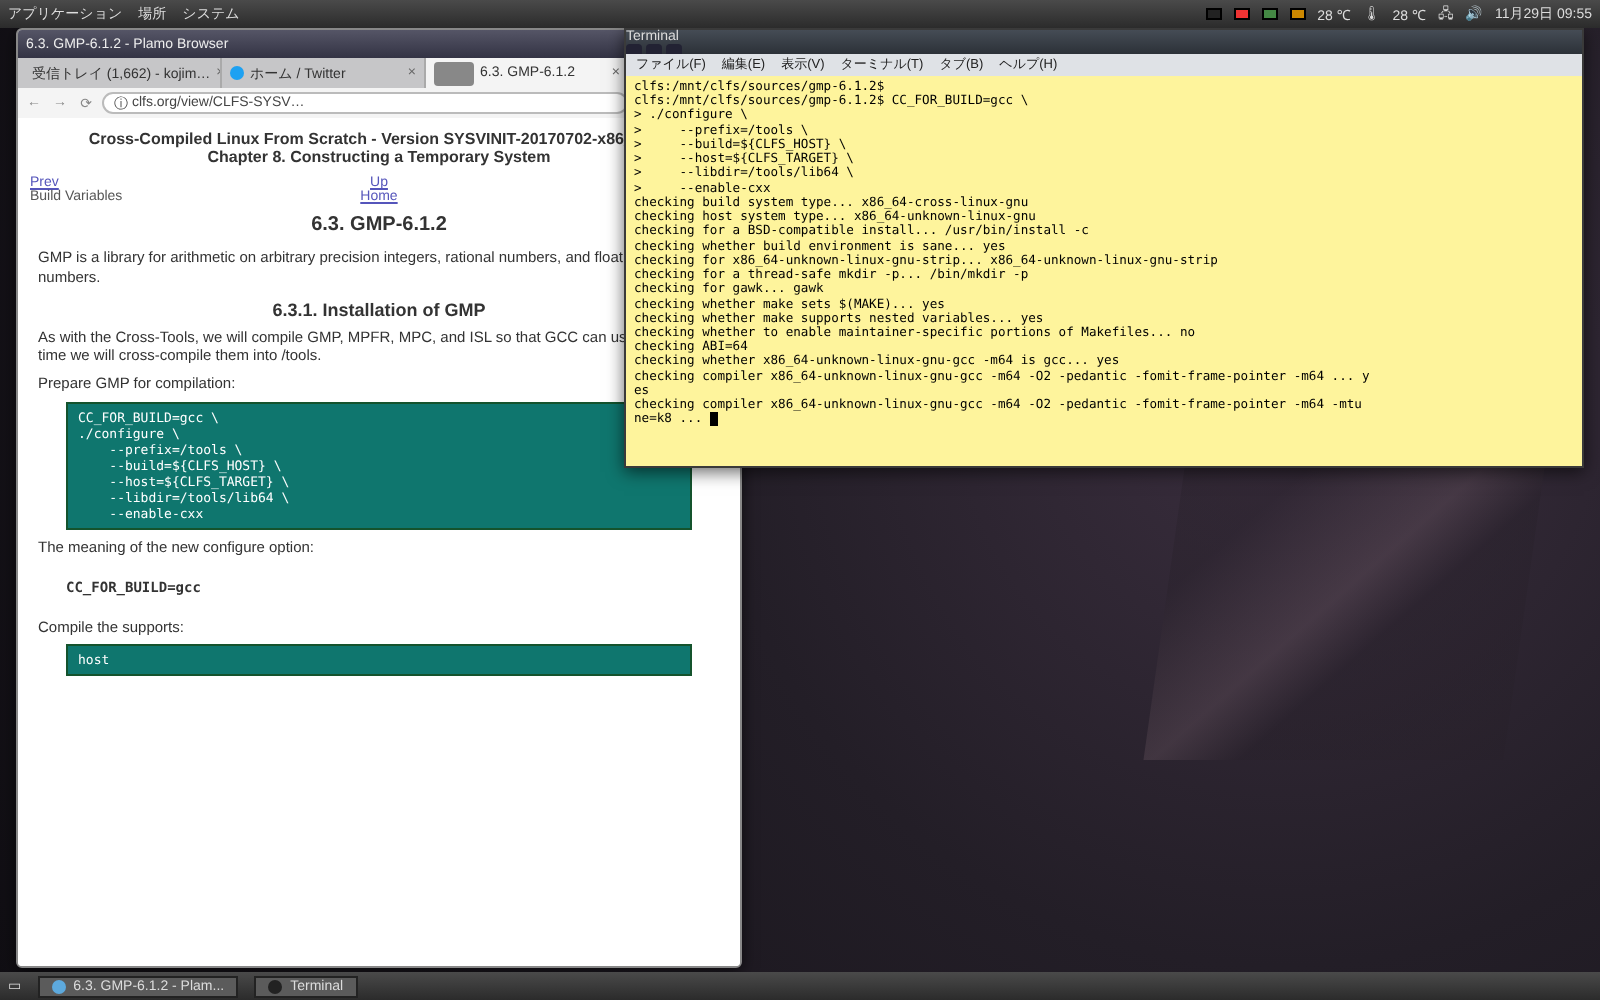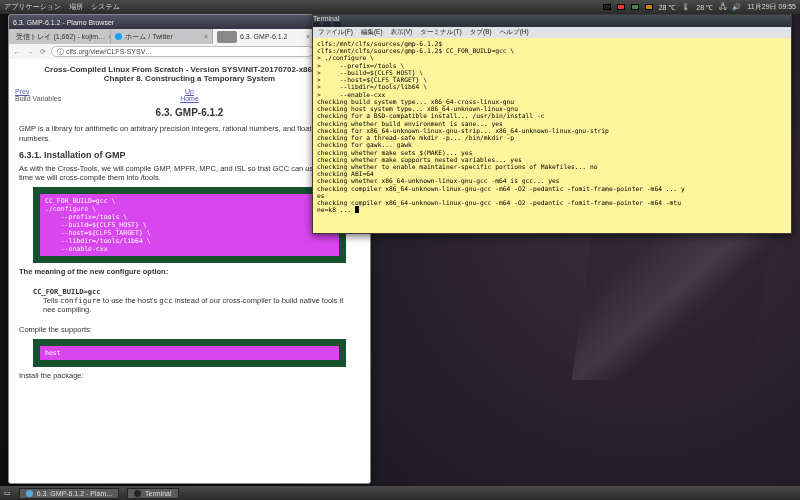--- a/index.html
+++ b/index.html
@@ -57,22 +57,22 @@
   .urlbar .zoom { padding:0 3px; color:#555;}
   .browser-body { flex:1; background:#fff; overflow:hidden; font-size:7.5px; color:#333;}
   .doc { padding:6px 10px;}
   .doc-head { text-align:center; font-weight:bold; font-size:8px;}
   .navtable { display:flex; margin:5px -4px; font-size:7px;}
   .navtable > div { flex:1;}
   .navtable a { color:#55b; text-decoration:underline; display:block;}
   .navtable .lbl { color:#555;}
   .sectitle { text-align:center; font-weight:bold; font-size:10px; margin:4px 0 6px;}
   .para { margin:4px 0; line-height:1.3;}
-  .subsec { font-weight:bold; font-size:9px; margin:6px 0 4px;}
-  .codeblock { background:#d946ef; color:#fff; padding:3px 5px; margin:3px 14px; font-family:monospace; font-size:6.5px; white-space:pre; border:7px solid #14532d;}
+  .subsec { font-weight:bold; font-size:9px; margin:6px 0 4px;text-align:center;}
+  .codeblock { background:#0f766e; color:#fff; padding:3px 5px; margin:3px 14px; font-family:monospace; font-size:6.5px; white-space:pre; border:1px solid #14532d;}
   .optdef { margin:11px 14px;}
   .optdef .term { font-family:monospace; font-weight:bold; font-size:7px;}
   .optdef .desc { margin-left:10px;}
   .mono { font-family:monospace;}
 
   
   .terminal { position:absolute; top:14px; left:312px; width:480px; height:220px;
     background:#fef49c; border:1px solid #3a3a3a; box-shadow:0 2px 8px rgba(0,0,0,.6);
     display:flex; flex-direction:column; z-index:20;}
   .terminal .titlebar { height:12px; background:linear-gradient(#454c55,#2c3138); color:#ddd; font-size:7px;}
@@ -162,37 +162,34 @@
         <div style="text-align:right">
           <span class="lbl">MP</span>
         </div>
       </div>
       <div class="sectitle">6.3. GMP-6.1.2</div>
       <div class="para">GMP is a library for arithmetic on arbitrary precision integers, rational numbers, and floating-po numbers.</div>
       <div class="subsec">6.3.1. Installation of GMP</div>
       <div class="para">
         <span>As with the Cross-Tools, we will compile GMP, MPFR, MPC, and ISL so that GCC can use them, t this time we will cross-compile them into /tools.</span>
       </div>
+      <div class="para">Prepare GMP for compilation:</div>
       <div class="codeblock">CC_FOR_BUILD=gcc \
 ./configure \
     --prefix=/tools \
     --build=${CLFS_HOST} \
     --host=${CLFS_TARGET} \
     --libdir=/tools/lib64 \
     --enable-cxx</div>
-      <div class="para" style="font-weight:bold">The meaning of the new configure option:</div>
+      <div class="para" style="font-weight:normal">The meaning of the new configure option:</div>
       <div class="optdef">
         <div class="term">CC_FOR_BUILD=gcc</div>
-        <div class="desc">
-          <span>Tells </span><span class="mono">configure</span><span> to use the host's </span><span class="mono">gcc</span><span> instead of our cross-compiler to build native tools it nee compiling.</span>
-        </div>
       </div>
       <div class="para">Compile the supports:</div>
       <div class="codeblock">host</div>
-      <div class="para">Install the package:</div>
     </div>
   </div>
 </div>
 
 <div class="terminal">
   <div class="titlebar">
     <span>Terminal</span>
     <div class="tbtns">
       <span></span>
       <span></span>

